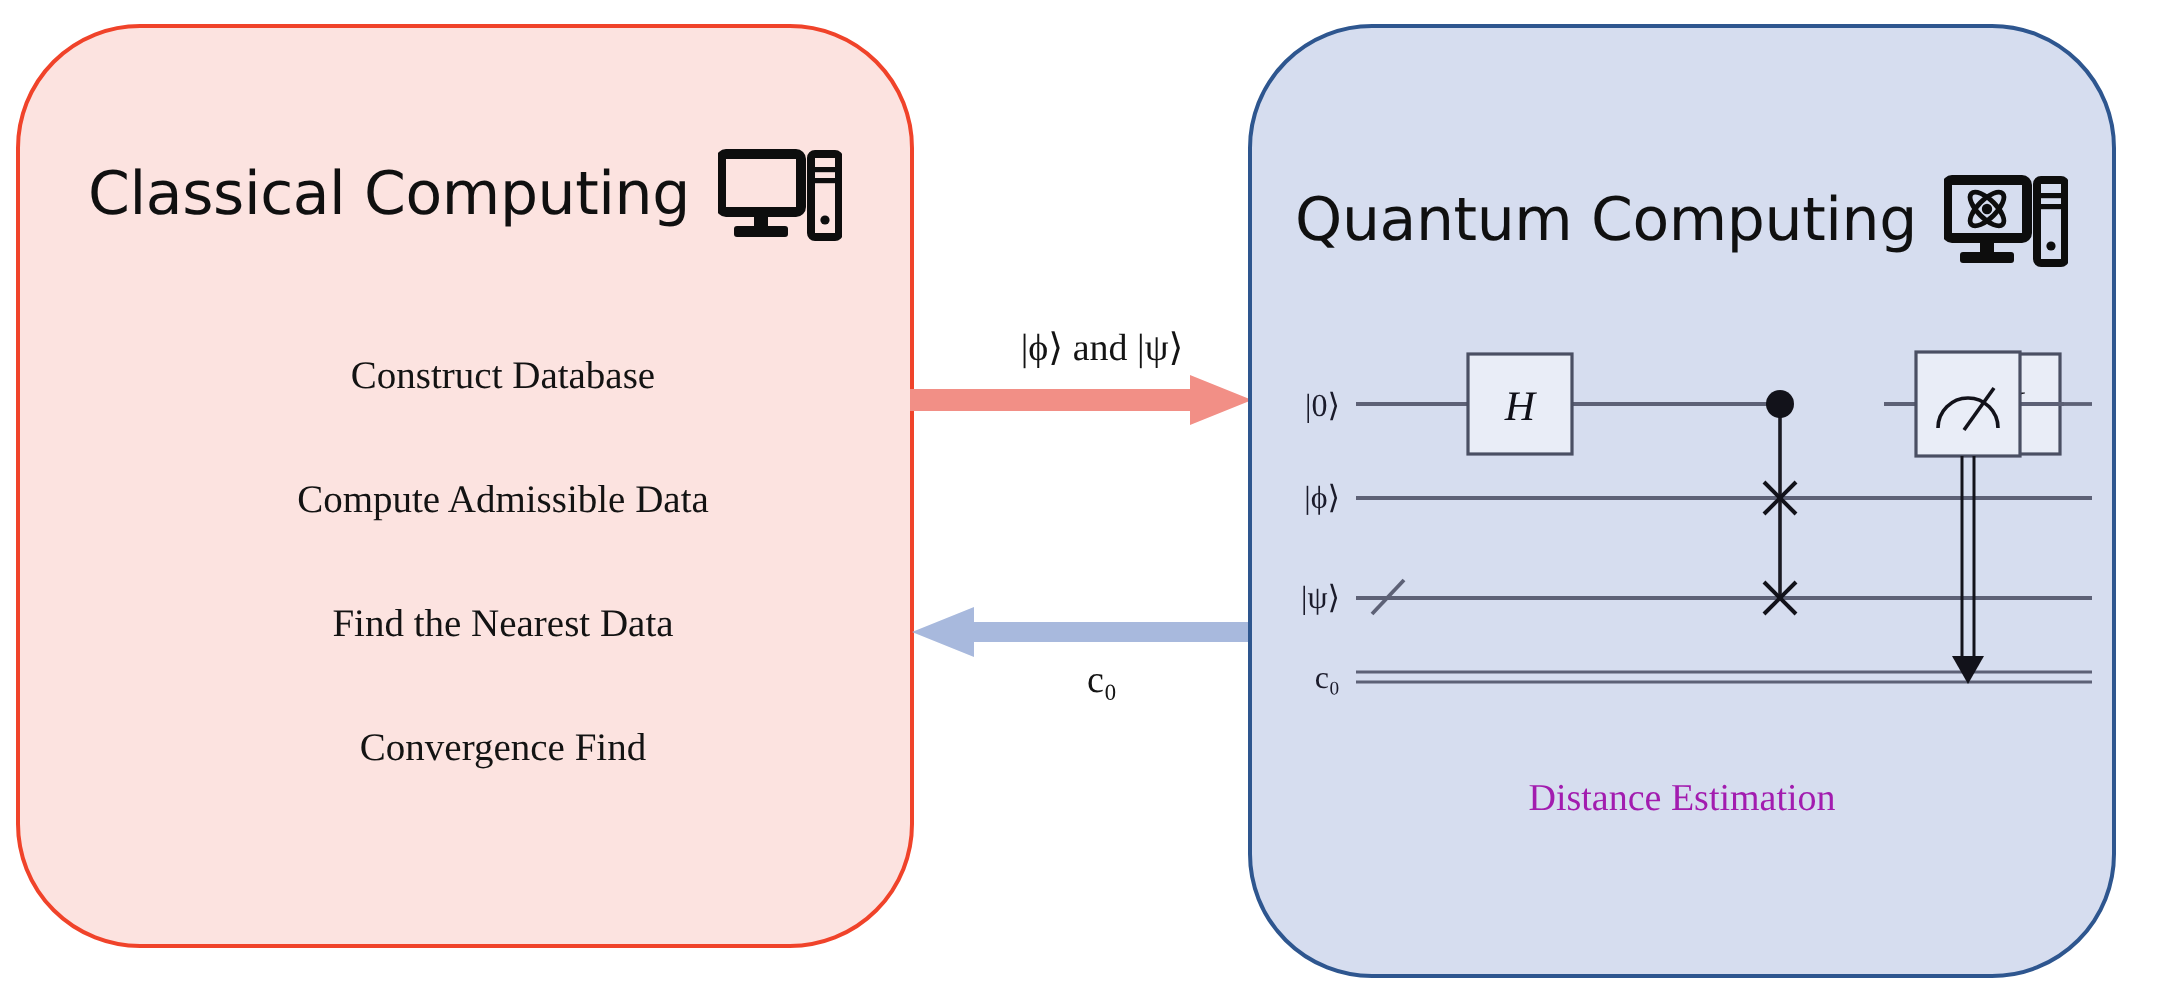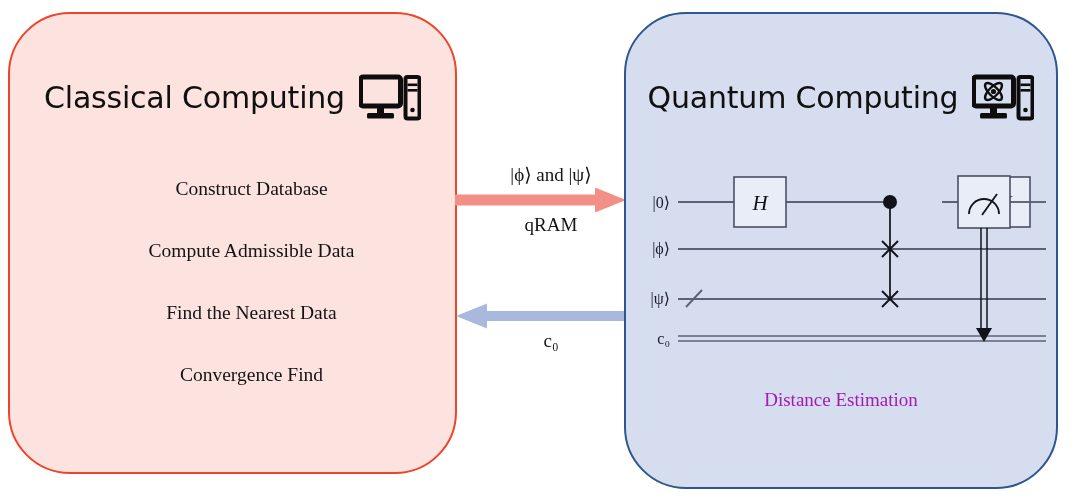--- a/index.html
+++ b/index.html
@@ -42,21 +42,21 @@
   .panel-head {
     position: absolute;
     display: flex;
     align-items: center;
     justify-content: center;
     gap: 14px;
     left: 0;
     right: 0;
   }
   #classical-panel .panel-head { top: 60px; }
-  #quantum-panel  .panel-head { top: 60px; text-align: right; }
+  #quantum-panel  .panel-head { top: 73px; text-align: right; }
   .panel-title {
     font-family: "DejaVu Sans", "Liberation Sans", sans-serif;
     font-size: 30px;
     font-weight: 400;
     color: #101010;
     letter-spacing: -0.2px;
     white-space: nowrap;
   }
 
   
@@ -155,21 +155,20 @@
     <div class="step-item">Find the Nearest Data</div>
     <div class="step-item">Convergence Find</div>
   </div>
 </div>
 
 <div class="arrow-group" id="qram-arrow-group">
   <div class="arrow-label">|ϕ⟩ and |ψ⟩</div>
   <svg class="arrow-svg" width="172" height="26" viewBox="0 0 172 26" aria-hidden="true">
     <path d="M0,7.5 L140,7.5 L140,0.5 L171,13 L140,25.5 L140,18.5 L0,18.5 Z" fill="#F28F86"></path>
   </svg>
-  <div class="arrow-label">qRAM</div>
 </div>
 
 <div class="arrow-group" id="c0-arrow-group">
   <svg class="arrow-svg" width="172" height="26" viewBox="0 0 172 26" aria-hidden="true">
     <path d="M172,8 L32,8 L32,0.5 L1,13 L32,25.5 L32,18 L172,18 Z" fill="#A8B9DD"></path>
   </svg>
   <div class="arrow-label">c₀</div>
 </div>
 
 <div class="panel" id="quantum-panel">

